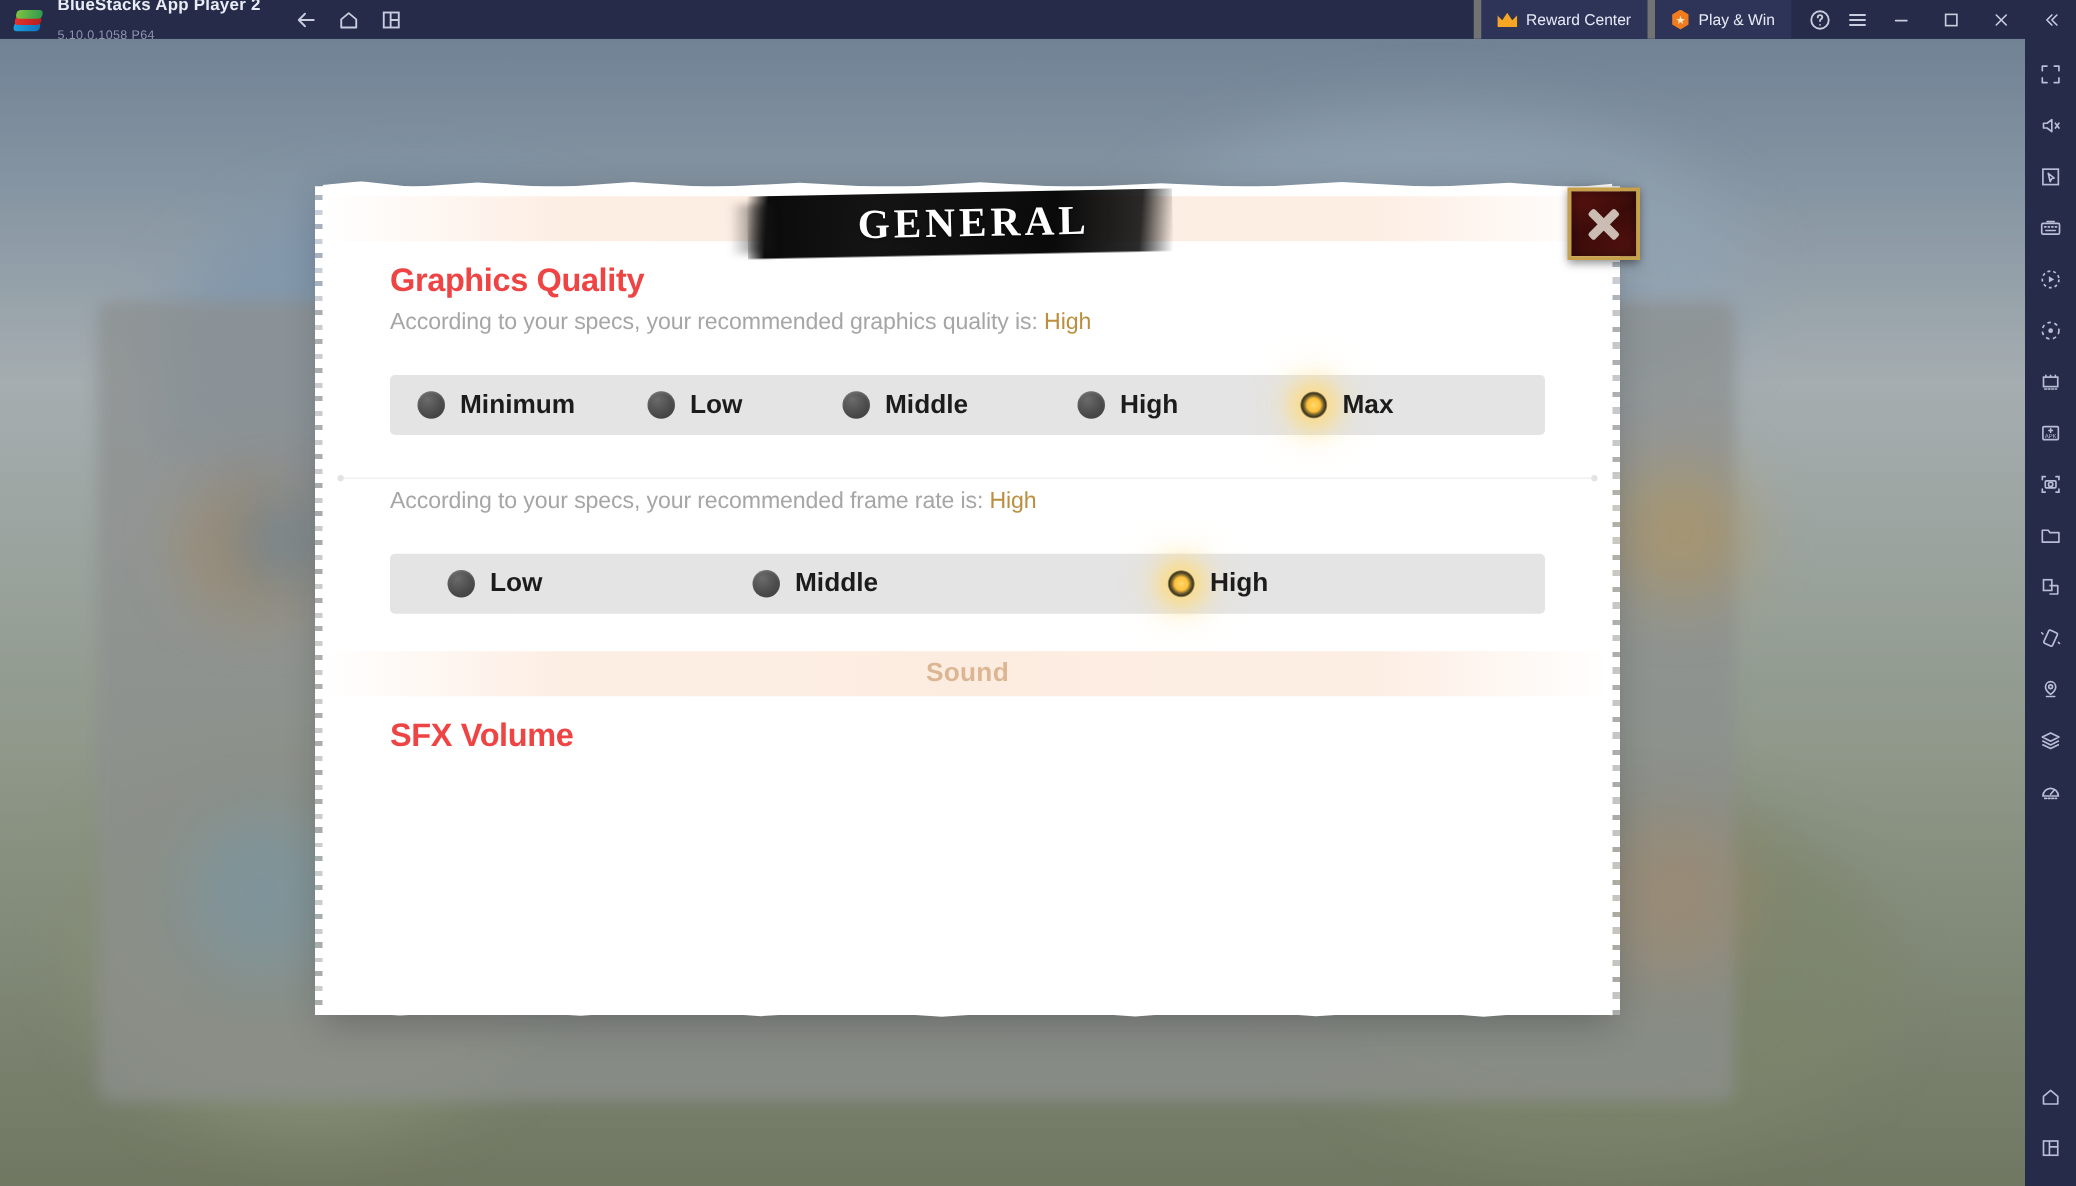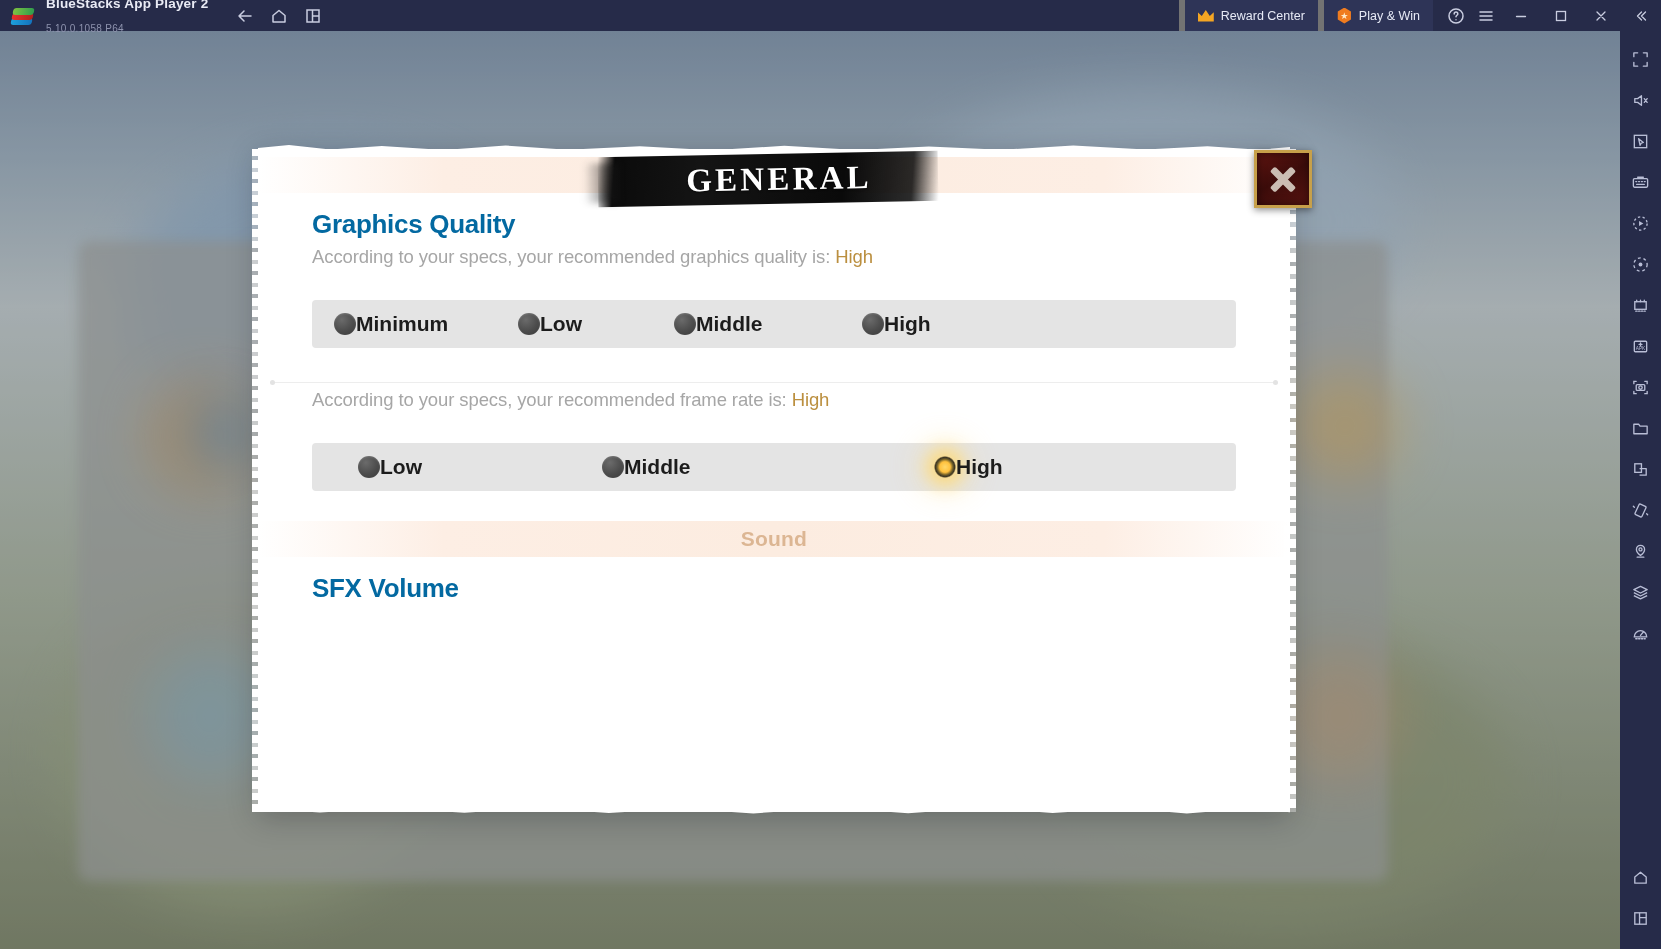--- a/index.html
+++ b/index.html
@@ -142,34 +142,34 @@
   
   .content{ position:absolute; left:0; top:8px; width:1032px; height:650px; padding:0 54px; }
   .section-band{
     height:36px; display:flex; align-items:center; justify-content:center;
     background:linear-gradient(90deg, rgba(253,239,229,0) 0%, #fdeee4 18%, #fcece0 50%, #fdeee4 82%, rgba(253,239,229,0) 100%);
     margin:0 -54px;
   }
   .section-band span{ color:#dcb693; font-size:21px; font-weight:bold; letter-spacing:.2px;}
 
   .setting-title{
-    font-size:26px; font-weight:bold; color:#0369a1; letter-spacing:-.3px;
+    font-size:26px; font-weight:bold; color:#ef4444; letter-spacing:-.3px;
     margin-top:16px;
   }
   .setting-desc{
     font-size:18.5px; color:#a6a6a6; margin-top:6px; letter-spacing:-.1px;
   }
   .setting-desc b{ color:#bb8f3f; font-weight:normal; }
 
   .opt-row{
     margin-top:32px; height:48px; background:#e4e4e4; border-radius:4px;
     display:flex; align-items:center;
   }
   .opt{
-    display:flex; align-items:center; cursor:pointer; flex:0 0 auto;
+    display:flex; align-items:center; gap:12px; cursor:pointer; flex:0 0 auto;
     height:48px;
   }
   .radio{ width:22px;height:22px;border-radius:50%;
     background:radial-gradient(circle at 36% 30%, #6b6b6b 0%, #4c4c4c 55%, #393939 100%);
     box-shadow:inset 0 1px 2px rgba(255,255,255,.18);
     flex:0 0 auto;
   }
   .radio.sel{
     background:radial-gradient(circle at 50% 50%, #ffd86b 0%, #ffc13d 34%, #6a5a28 52%, #3b3524 62%, rgba(255,214,110,.85) 72%, rgba(255,226,150,.45) 86%, rgba(255,235,180,0) 100%);
     box-shadow:0 0 16px 7px rgba(255,216,110,.75), 0 0 30px 14px rgba(255,226,150,.45);
@@ -230,20 +230,24 @@
                 <span class="radio"></span>
                 <span class="opt-label">Low</span>
               </div>
               <div class="opt" style="width:188px;">
                 <span class="radio"></span>
                 <span class="opt-label">Middle</span>
               </div>
               <div class="opt" style="width:178px;">
                 <span class="radio"></span>
                 <span class="opt-label">High</span>
+              </div>
+              <div class="opt" style="width:170px;">
+                <span class="radio sel"></span>
+                <span class="opt-label">Max</span>
               </div>
             </div>
           </div>
 
           <div class="divider">
               <i></i>
               <b></b>
             </div>
 
           <div>

